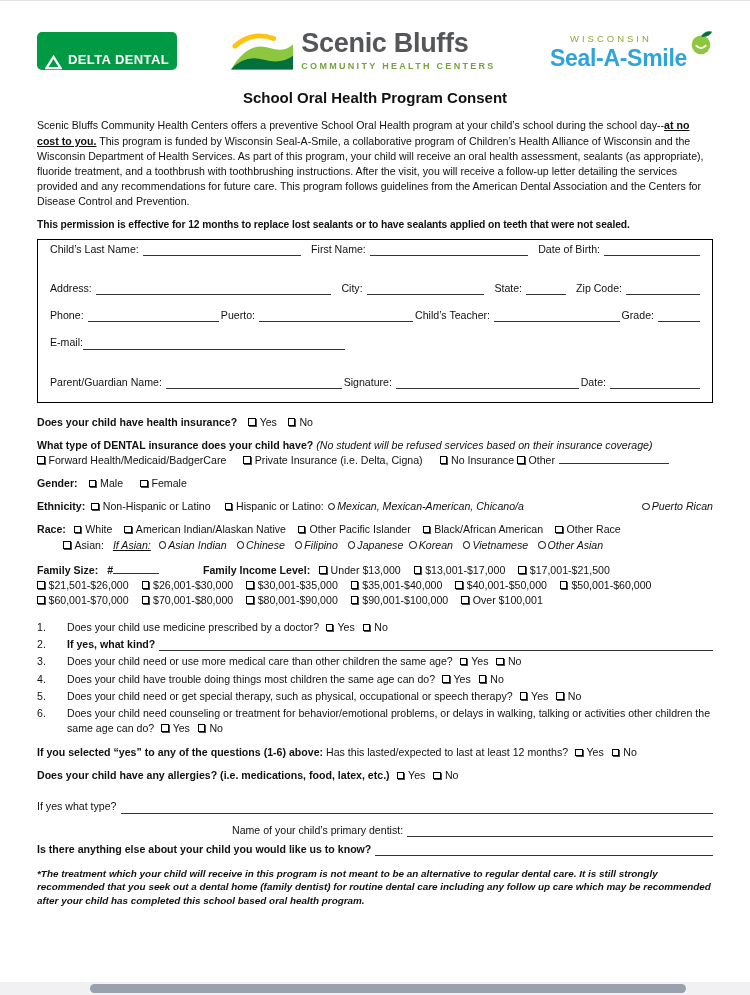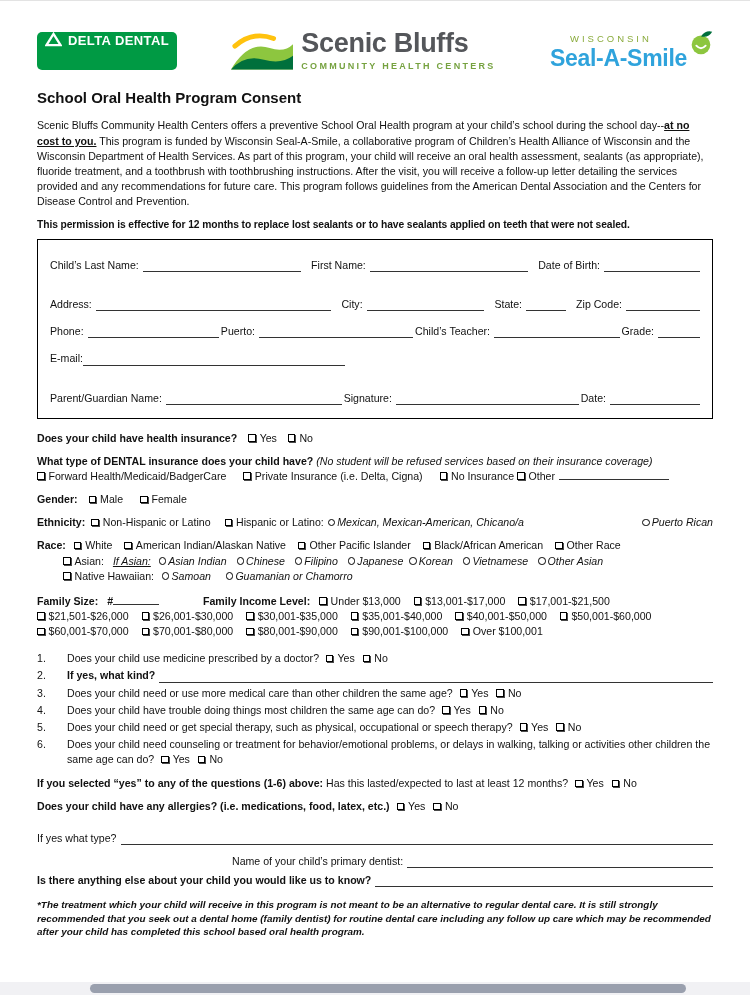--- a/index.html
+++ b/index.html
@@ -9,38 +9,38 @@
     font-family:"Liberation Sans", sans-serif;
     color:#111;
     position:relative;
     overflow:hidden;
     border-top:1px solid #e3e3e3;
   }
   .page { padding:24px 37px 0 37px; font-size:10.6px; line-height:1.43; }
 
   
   .header { display:flex; align-items:center; justify-content:space-between; height:52px; margin-bottom:10px; }
-  .delta { background:#009A44; border-radius:5px; width:140px; height:38px; display:flex; align-items:flex-start; justify-content:center; gap:6px; }
+  .delta { background:#009A44; border-radius:5px; width:140px; height:38px; display:flex; align-items:flex-end; justify-content:center; gap:6px; }
   .delta-txt { color:#fff; font-weight:700; font-size:13px; letter-spacing:.4px; }
   .scenic { display:flex; align-items:center; gap:8px; }
   .scenic-name { color:#54565A; font-weight:700; font-size:27px; line-height:1; letter-spacing:-.3px; }
   .scenic-sub { color:#76A240; font-size:9px; font-weight:700; letter-spacing:2.3px; margin-top:3px; }
   .seal { text-align:left; position:relative; padding-right:26px; }
   .seal-state { color:#8aab3c; font-size:9.5px; font-weight:400; letter-spacing:3px; margin-left:20px; }
   .seal-name { color:#2FA3DC; font-size:23px; font-weight:700; letter-spacing:-.3px; line-height:1.05; }
   .apple { position:absolute; right:-2px; top:-4px; }
 
   
-  .title { text-align:left; font-weight:700; font-size:15px; margin:6px 0 10px 0; }
+  .title { text-align:center; font-weight:700; font-size:15px; margin:6px 0 10px 0; }
   .intro { margin-bottom:9px; }
   .hl { font-weight:700; text-decoration:underline; }
   .permission { font-weight:700; font-size:10.3px; letter-spacing:-.1px; white-space:nowrap; margin-bottom:6px; }
 
   
-  .infobox { border:1.5px solid #000; padding:18px 12px 12px 12px; margin-bottom:12px; }
+  .infobox { border:1.5px solid #000; padding:2px 12px 12px 12px; margin-bottom:12px; }
   .frow { display:flex; align-items:flex-end; }
   .flabel { white-space:nowrap; }
   .fbl { display:inline-block; border-bottom:1px solid #333; height:11px; margin:0 10px 1px 4px; }
   .fbl.last { margin-right:0; }
   .mb-lg { margin-bottom:24px; } .mb-md { margin-bottom:12px; }
 
   
   .sec { margin-bottom:8px; }
   .b { font-weight:700; }
   .it { font-style:italic; }
@@ -234,28 +234,20 @@
       
         <span class="opt it" style="margin-right:3px"><span class="rb"></span><span>Japanese</span></span>
       
         <span class="opt it" style="margin-right:7px"><span class="rb"></span><span>Korean</span></span>
       
         <span class="opt it" style="margin-right:7px"><span class="rb"></span><span>Vietnamese</span></span>
       
         <span class="opt it" style="margin-right:7px"><span class="rb"></span><span>Other Asian</span></span>
       </span>
     </div>
-    <div class="indent tight">
-      <span class="opt" style="margin-right:5px"><span class="cb"></span><span>Native Hawaiian:</span></span>
-      <span>
-        <span class="opt it" style="margin-right:12px"><span class="rb"></span><span>Samoan</span></span>
-      
-        <span class="opt it" style="margin-right:12px"><span class="rb"></span><span>Guamanian or Chamorro</span></span>
-      </span>
-    </div>
   </div>
 
   <div style="margin-bottom:12px">
     <span class="b">Family Size:</span>
     <span class="b" style="margin-left:6px">#</span><span class="bl" style="width:46px"></span>
     <span class="gap40"></span>
     <span class="b" style="margin-right:6px">Family Income Level:</span>
     <span>
       <span class="opt" style="margin-right:10px"><span class="cb"></span><span>Under $13,000</span></span>
     

